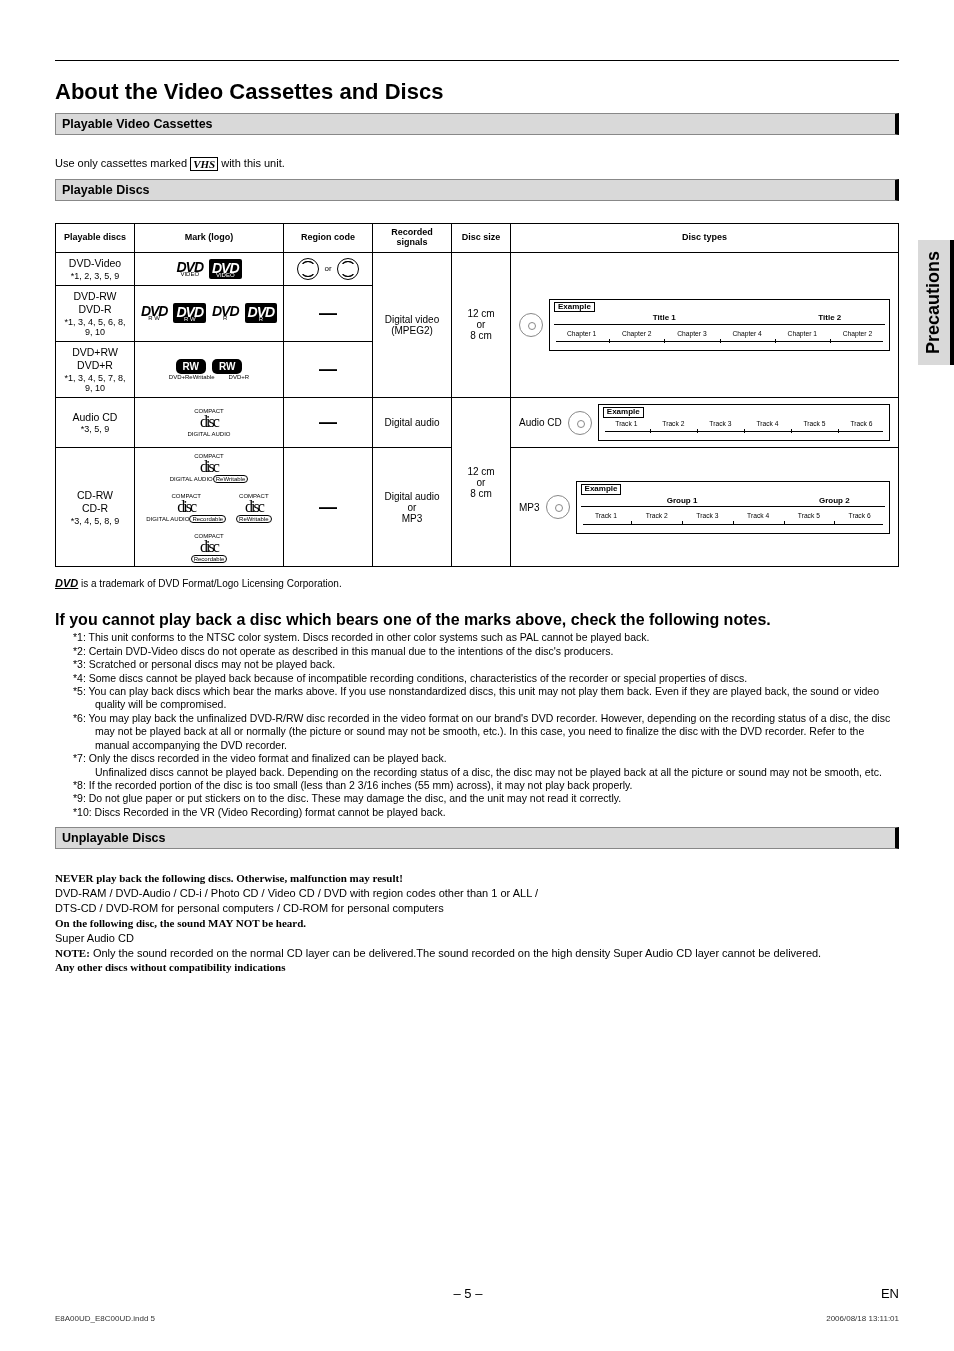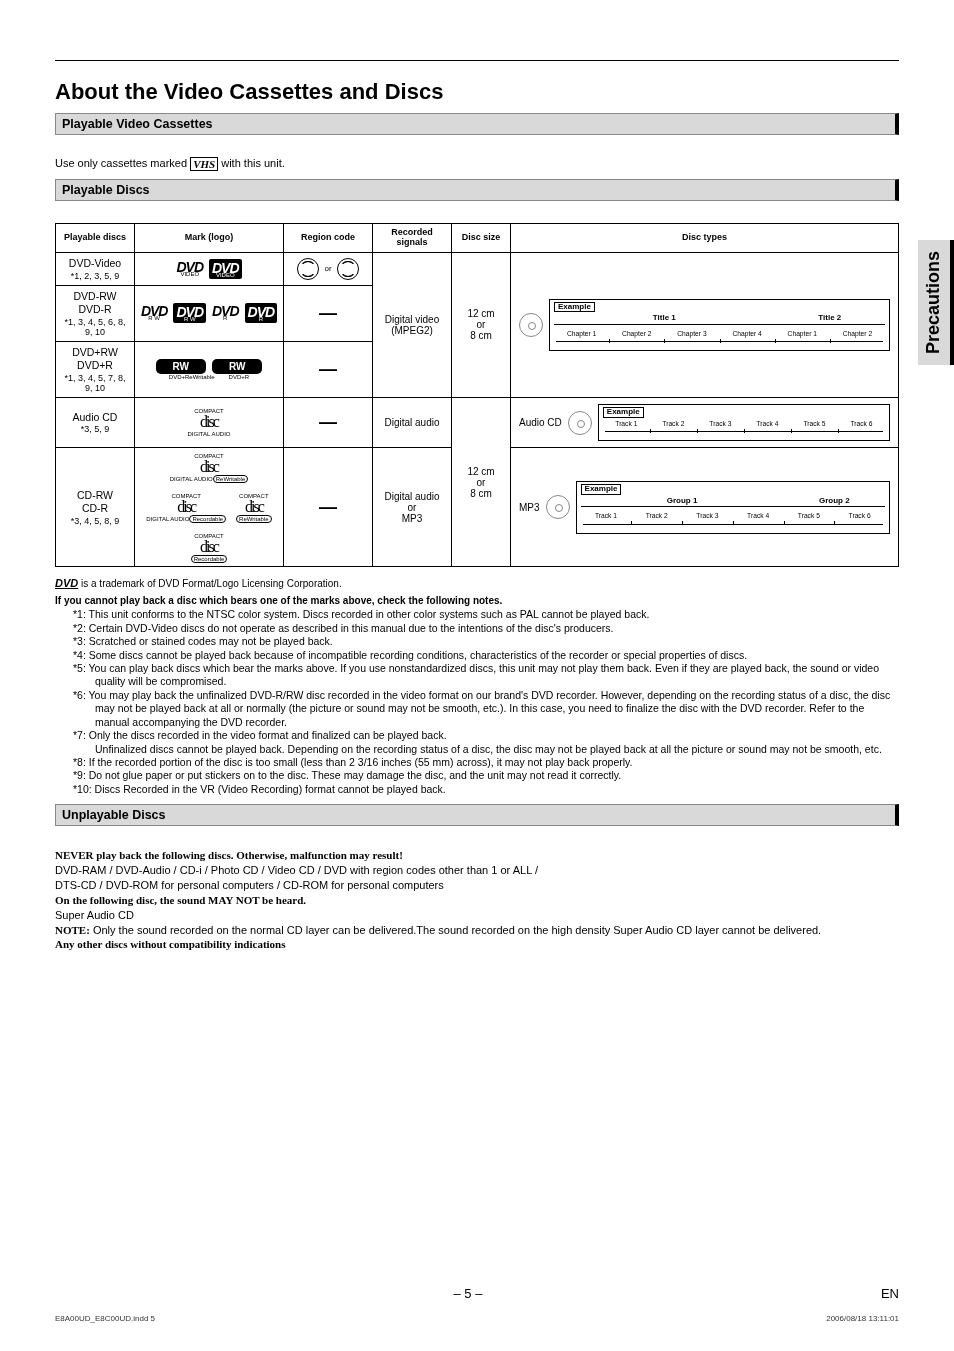--- a/index.html
+++ b/index.html
@@ -117,21 +117,21 @@
   .dvd-sub {
     font-size: 6px;
     text-align: center;
     margin-top: -4px;
   }
   .rw-pill {
     display: inline-block;
     background: #000;
     color: #fff;
     border-radius: 5px;
-    padding: 2px 17px;
+    padding: 2px 7px;
     font-weight: bold;
     font-size: 10px;
   }
   .disc-compact {
     display: inline-block;
     text-align: center;
     font-size: 7px;
     line-height: 1;
   }
   .disc-compact .big {
@@ -251,22 +251,22 @@
     font-size: 10px;
   }
   .dvd-inline {
     font-weight: 900;
     font-style: italic;
     font-size: 11px;
     text-decoration: underline;
   }
   .notes-title {
     font-weight: bold;
-    font-size: 10px;
-    margin-top: 6px;
+    font-size: 16px;
+    margin-top: 22px;
   }
   ul.notes {
     margin: 2px 0 0 0;
     padding: 0;
     list-style: none;
   }
   ul.notes li {
     font-size: 10.5px;
     line-height: 1.28;
     padding-left: 30px;
@@ -506,21 +506,21 @@
   </table>
 
   <div class="trademark-line">
     <span class="dvd-inline">DVD</span><span> is a trademark of DVD Format/Logo Licensing Corporation.</span>
   </div>
 
   <div class="notes-title">If you cannot play back a disc which bears one of the marks above, check the following notes.</div>
   <ul class="notes">
     <li>*1: This unit conforms to the NTSC color system. Discs recorded in other color systems such as PAL cannot be played back.</li>
     <li>*2: Certain DVD-Video discs do not operate as described in this manual due to the intentions of the disc's producers.</li>
-    <li>*3: Scratched or stained codes may not be played back.</li>
+    <li>*3: Scratched or personal discs may not be played back.</li>
     <li style="white-space:pre-line">*4: Some discs cannot be played back because of incompatible recording conditions, characteristics of the recorder or special properties of discs.</li>
     <li>*5: You can play back discs which bear the marks above. If you use nonstandardized discs, this unit may not play them back. Even if they are played back, the sound or video quality will be compromised.</li>
     <li>*6: You may play back the unfinalized DVD-R/RW disc recorded in the video format on our brand's DVD recorder. However, depending on the recording status of a disc, the disc may not be played back at all or normally (the picture or sound may not be smooth, etc.). In this case, you need to finalize the disc with the DVD recorder. Refer to the manual accompanying the DVD recorder.</li>
     <li style="white-space:pre-line">*7: Only the discs recorded in the video format and finalized can be played back.
 Unfinalized discs cannot be played back. Depending on the recording status of a disc, the disc may not be played back at all the picture or sound may not be smooth, etc.</li>
     <li>*8: If the recorded portion of the disc is too small (less than 2 3/16 inches (55 mm) across), it may not play back properly.</li>
     <li>*9: Do not glue paper or put stickers on to the disc. These may damage the disc, and the unit may not read it correctly.</li>
     <li>*10: Discs Recorded in the VR (Video Recording) format cannot be played back.</li>
   </ul>
 

